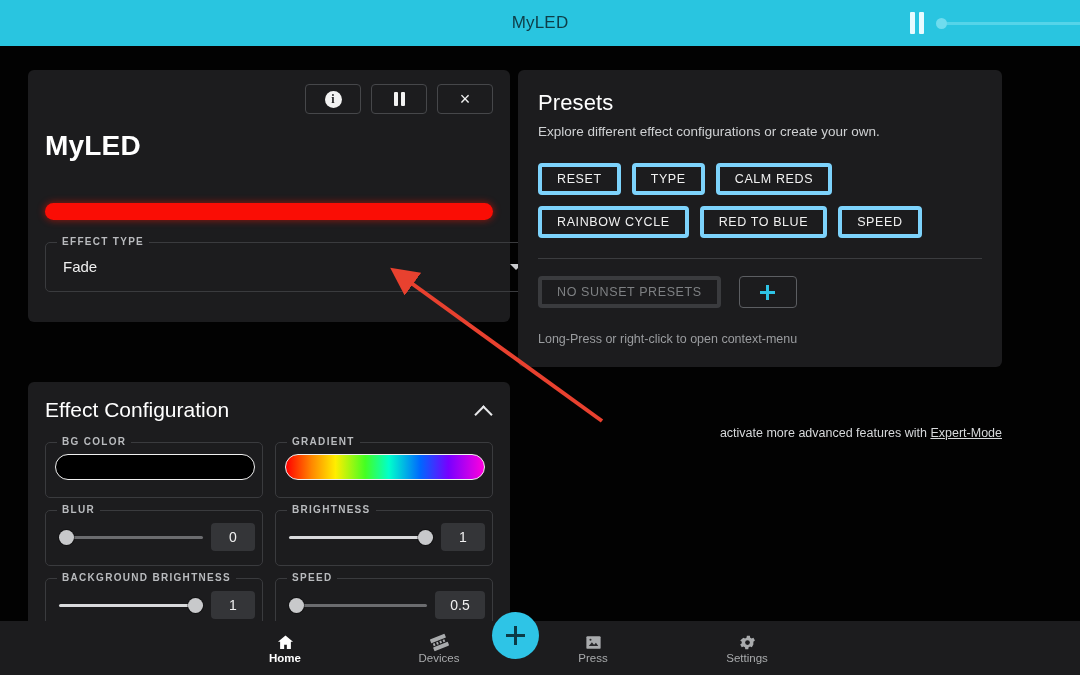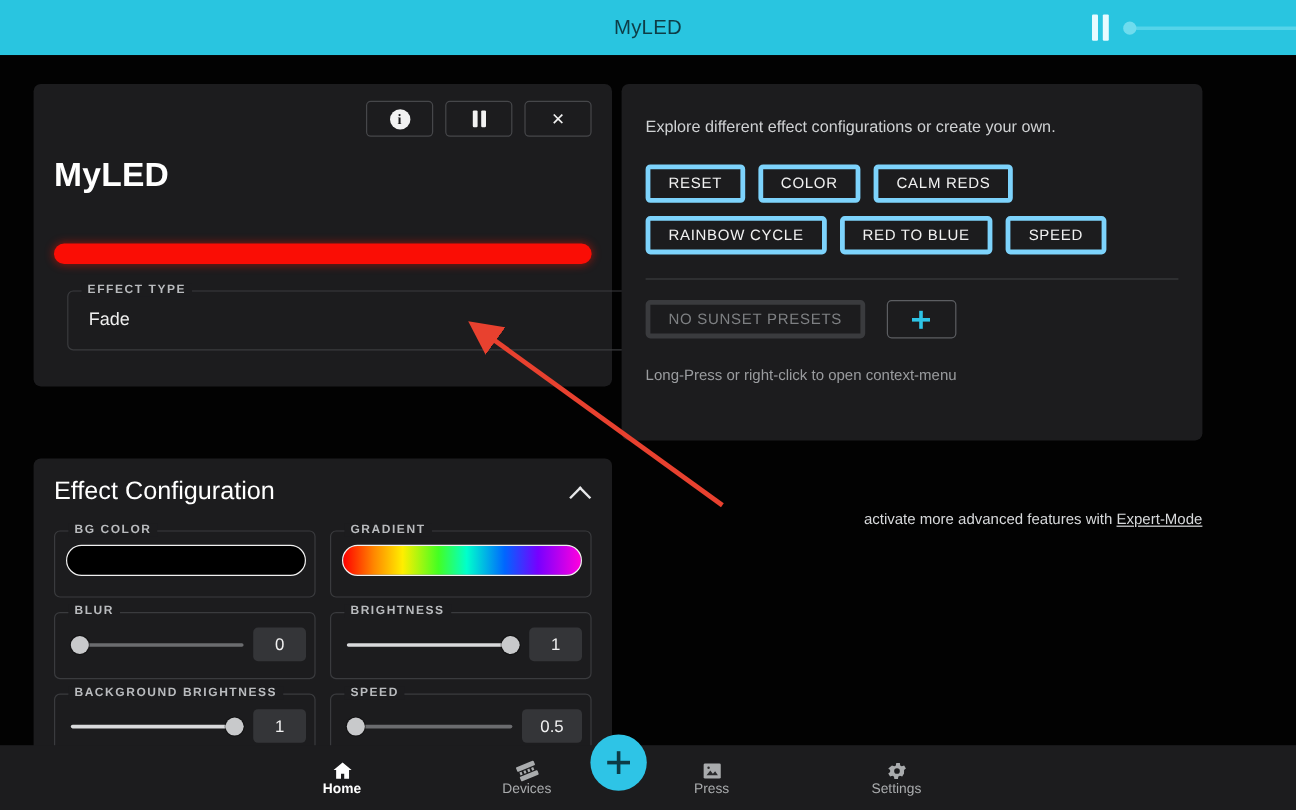--- a/index.html
+++ b/index.html
@@ -89,21 +89,21 @@
   .fld{
     position:relative; border:1px solid #3a3b3e; border-radius:5px;
   }
   .fld > .lg{
     position:absolute; top:-7px; left:11px; padding:0 5px; background:#1c1c1e;
     font-size:10px; letter-spacing:1.3px; color:#b9bbbe; font-weight:600;
     white-space:nowrap;
   }
 
   .effect-select{
-    position:absolute; left:28px; top:172px; width:492px; height:50px;
+    position:absolute; left:17px; top:172px; width:492px; height:50px;
   }
   .effect-select .val{
     position:absolute; left:17px; top:15px; font-size:15px; color:#efefef;
   }
   .caret{
     position:absolute; right:14px; top:21px;
     width:0;height:0;border-left:6px solid transparent;border-right:6px solid transparent;
     border-top:6px solid #c9cbce;
   }
 
@@ -349,25 +349,26 @@
         <span class="lg">FLIP</span>
       </div>
     </div>
   </div>
 
   <div class="fab">
     <span class="plus"></span>
   </div>
 
   <div class="presets">
+    <h2>Presets</h2>
     <div class="sub">Explore different effect configurations or create your own.</div>
 
     <div class="chipwrap">
       <div class="chip">RESET</div>
-      <div class="chip">COLOR</div>
+      <div class="chip">TYPE</div>
       <div class="chip">CALM REDS</div>
       <div class="chip">RAINBOW CYCLE</div>
       <div class="chip">RED TO BLUE</div>
       <div class="chip">SPEED</div>
     </div>
 
     <div class="divider"></div>
 
     <div class="customrow">
       <div class="chip ghost">NO SUNSET PRESETS</div>

